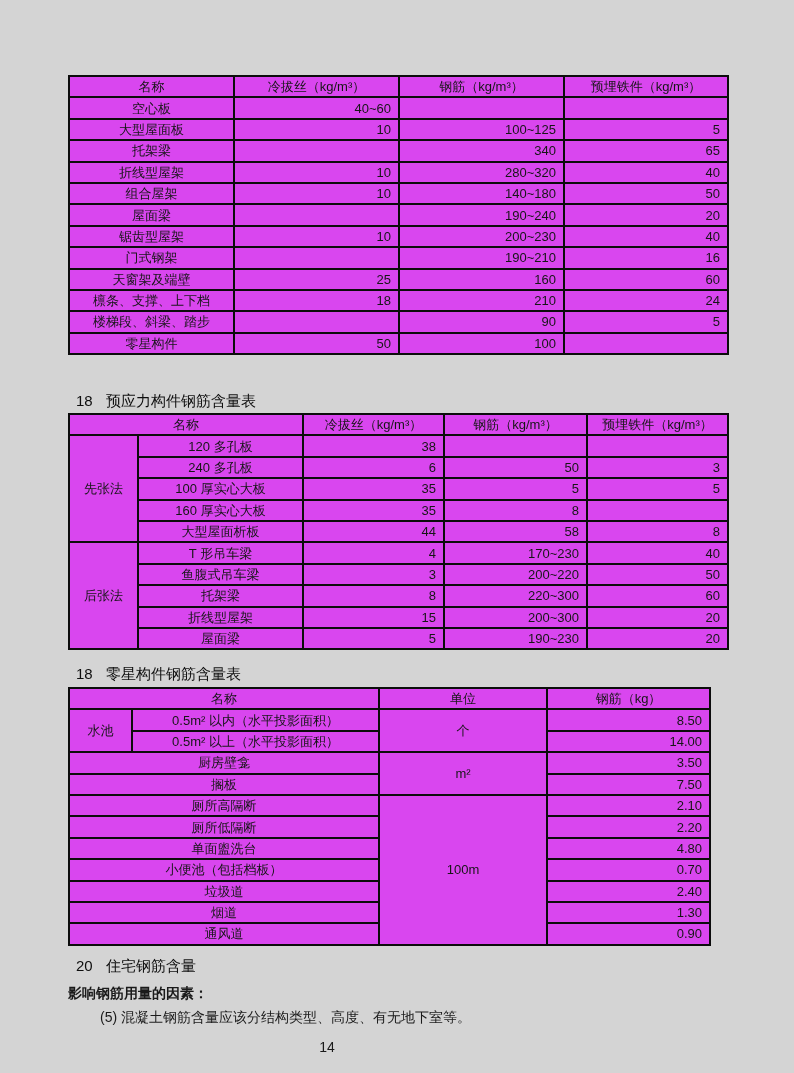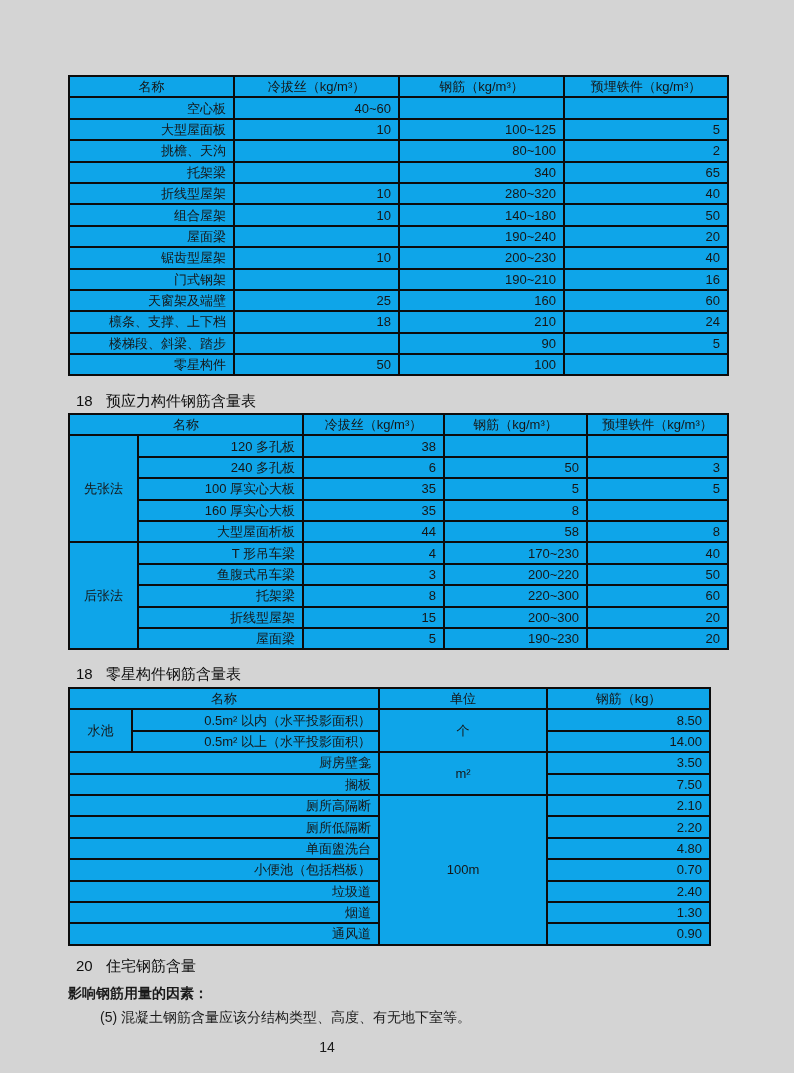--- a/index.html
+++ b/index.html
@@ -3,29 +3,29 @@
 <meta charset="utf-8">
 <style>
   html,body{margin:0;padding:0;}
   body{
     width:794px;height:1073px;position:relative;
     background:#d4d4d4;color:#161616;
     font-family:"Liberation Sans","DejaVu Sans",sans-serif;
     -webkit-font-smoothing:none;
   }
   .abs{position:absolute;}
-  table{border-collapse:collapse;table-layout:fixed;background:#0ea5e9;}
+  table{border-collapse:collapse;table-layout:fixed;background:#d946ef;}
   td,th{
     border:2px solid #0c0c0c;
     font-weight:normal;font-size:13px;line-height:15px;
     height:19.4px;padding:0 7px;
     overflow:hidden;white-space:nowrap;
   }
   .ctr{text-align:center;}
-  .lft{text-align:right;border-radius:8px;}
+  .lft{text-align:center;border-radius:8px;}
   .rgt{text-align:right;}
   .sec-title{font-weight:normal;font-size:15px;color:#0e0e0e;}
   .sec-title .sec-num{display:inline-block;min-width:30px;}
   .body-text{font-size:14px;color:#1a1a1a;}
   .page-num{width:654px;text-align:center;font-size:14px;color:#1a1a1a;}
 </style>
 </head>
 <body>
 
 <table class="abs" style="left:68px;top:75px;width:659px;">
@@ -46,26 +46,20 @@
         <td class="lft">空心板</td>
         <td class="rgt">40~60</td>
         <td class="rgt"></td>
         <td class="rgt"></td>
       </tr>
   <tr>
         <td class="lft">大型屋面板</td>
         <td class="rgt">10</td>
         <td class="rgt">100~125</td>
         <td class="rgt">5</td>
-      </tr>
-  <tr>
-        <td class="lft">挑檐、天沟</td>
-        <td class="rgt"></td>
-        <td class="rgt">80~100</td>
-        <td class="rgt">2</td>
       </tr>
   <tr>
         <td class="lft">托架梁</td>
         <td class="rgt"></td>
         <td class="rgt">340</td>
         <td class="rgt">65</td>
       </tr>
   <tr>
         <td class="lft">折线型屋架</td>
         <td class="rgt">10</td>

